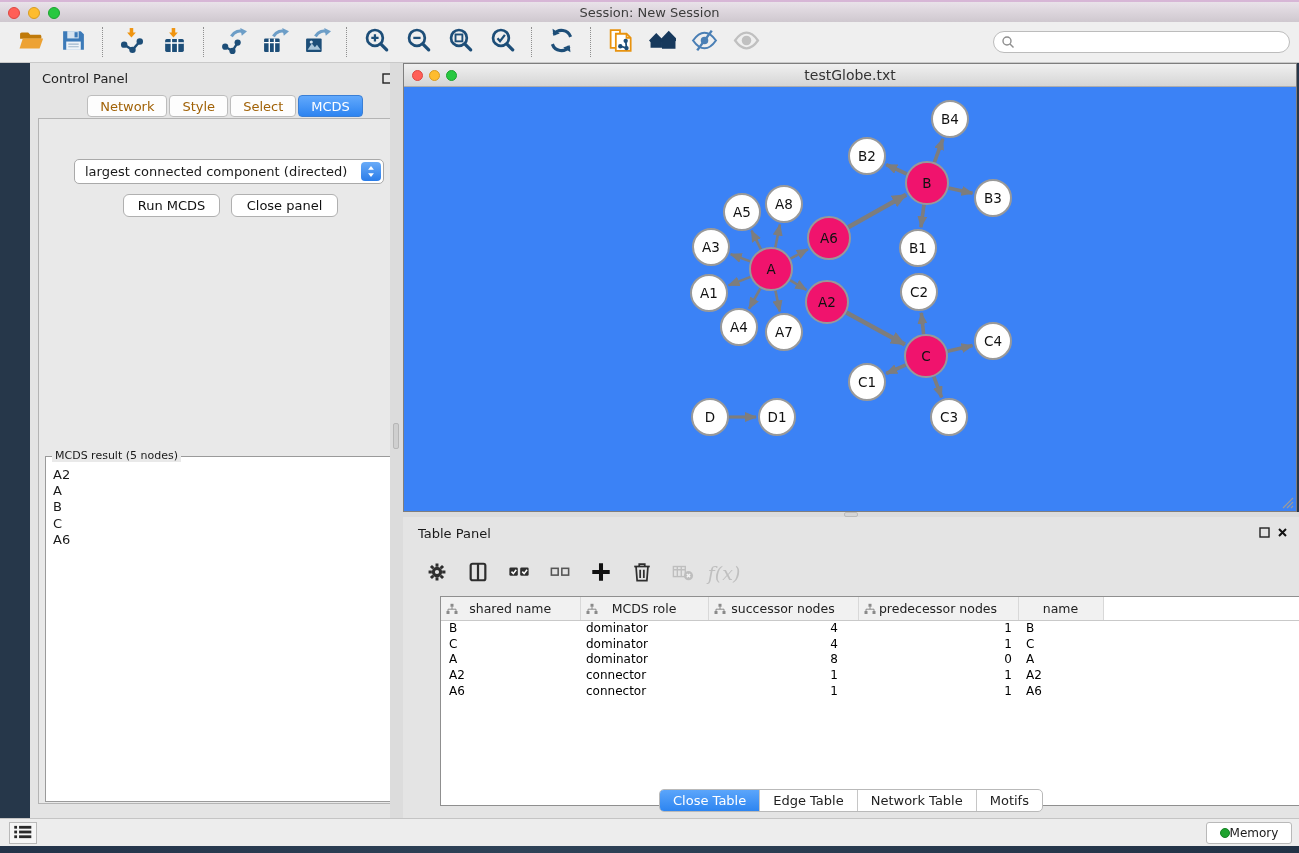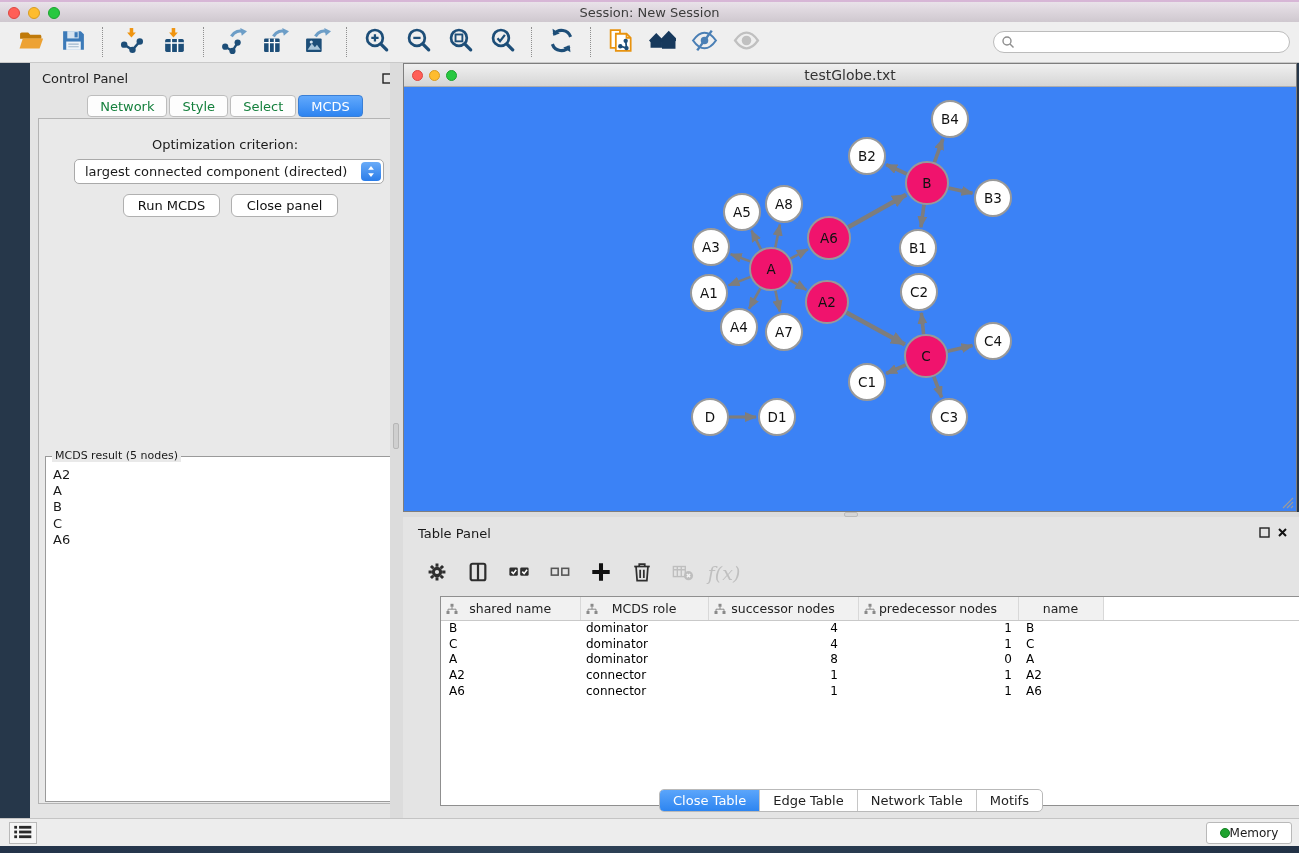--- a/index.html
+++ b/index.html
@@ -31,21 +31,21 @@
   .search-glyph { position:absolute; left:8px; top:4px; width:14px; height:14px; }
 
   
   .control-panel { left:0; top:63px; width:390px; height:757px; background:#e4e4e4;margin-left:30px; }
   .cp-header { position:absolute; left:0; top:0; width:100%; height:28px; }
   .panel-title { position:absolute; left:12px; top:8px; font-size:13px; color:#222; }
   .win-ctl { position:absolute; top:9px; width:13px; height:13px; display:flex; align-items:center; justify-content:center; }
   .win-ctl svg { width:11px; height:11px; }
   .cp-tabs { position:absolute; left:0; top:32px; width:100%; display:flex; justify-content:center; gap:2px; }
   .tab { height:22px; line-height:21px; padding:0 12px; background:#fdfdfd; border:1px solid #bdbdbd;
-    border-radius:4px; font-size:13px; color:#15803d; cursor:default; }
+    border-radius:4px; font-size:13px; color:#a16207; cursor:default; }
   .tab.active { background:linear-gradient(#62a9fc,#2d84f1); border-color:#3a7fd6; color:#fff; }
   .cp-body { position:absolute; left:8px; top:55px; width:374px; height:686px;
     background:#e9e9e9; border:1px solid #b4b4b4; }
   .opt-label { position:absolute; left:0; top:18px; width:100%; text-align:center; font-size:13px; }
   .dropdown { position:absolute; left:35px; top:40px; width:310px; height:25px; background:#fff;
     border:1px solid #a9a9a9; border-radius:5px; }
   .dropdown .dd-text { position:absolute; left:10px; top:0; line-height:23px; font-size:13px; white-space:nowrap; }
   .dd-stepper { position:absolute; right:2px; top:2px; width:20px; height:19px; border-radius:4px;
     background:linear-gradient(#6aacf8,#2a7ce9); display:flex; align-items:center; justify-content:center; }
   .dd-stepper svg { width:10px; height:15px; }
@@ -290,21 +290,20 @@
         </svg>
     </span>
   </div>
   <div class="cp-tabs" id="cp-tabs">
       <div class="tab">Network</div>
       <div class="tab">Style</div>
       <div class="tab">Select</div>
       <div class="tab active">MCDS</div>
     </div>
   <div class="cp-body">
-    <div class="opt-label">Optimization criterion:</div>
     <div class="dropdown">
       <span class="dd-text">largest connected component (directed)</span>
       <span class="dd-stepper">
         <svg viewBox="0 0 12 18">
             <path d="M6 2.5l3.5 4.5h-7z" fill="#fff"></path>
             <path d="M6 15.5l-3.5-4.5h7z" fill="#fff"></path>
           </svg>
       </span>
     </div>
     <div class="cp-buttons">

